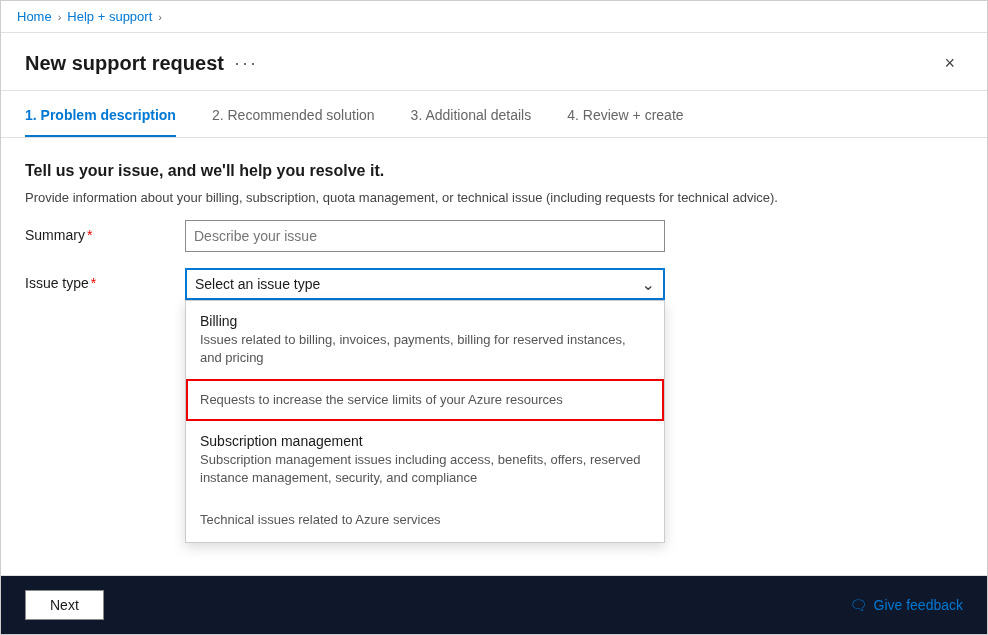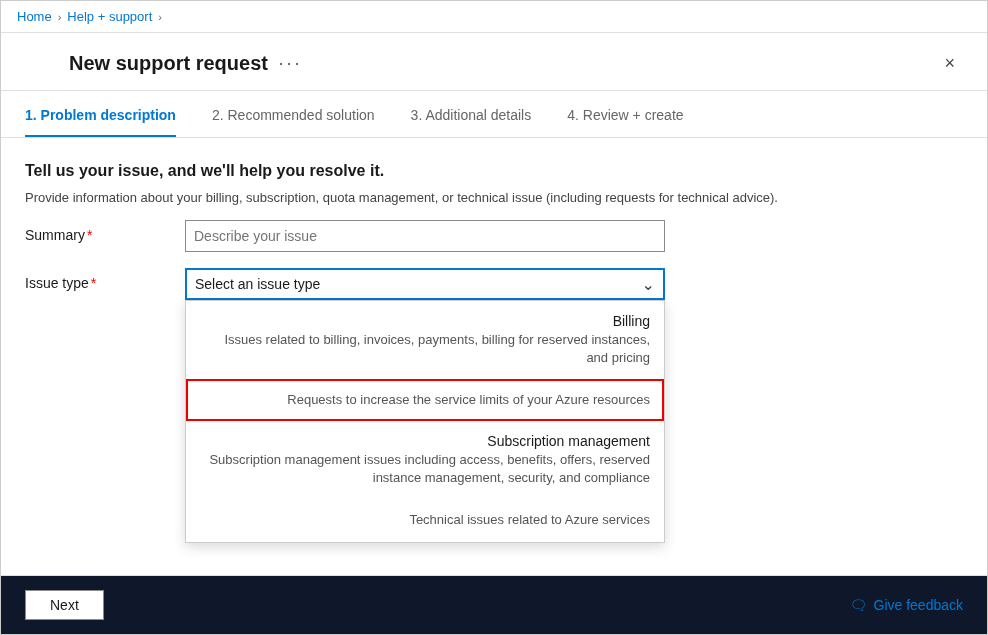--- a/index.html
+++ b/index.html
@@ -55,21 +55,20 @@
       display: flex;
       align-items: center;
       justify-content: space-between;
       padding: 16px 24px 12px;
       border-bottom: 1px solid #e0e0e0;
     }
     .panel-title-area {
       display: flex;
       align-items: center;
       gap: 10px;
-      margin-left: 44px;
     }
     .panel-title {
       font-size: 20px;
       font-weight: 600;
       color: #1a1a1a;
     }
     .panel-ellipsis {
       font-size: 18px;
       color: #555;
       cursor: pointer;
@@ -200,21 +199,20 @@
       right: 0;
       background: #fff;
       border: 1px solid #ccc;
       box-shadow: 0 4px 12px rgba(0,0,0,0.15);
       z-index: 100;
     }
     .dropdown-item {
       padding: 10px 12px;
       cursor: pointer;
       border: 2px solid transparent;
-      text-align: right;
     }
     .dropdown-item.highlighted {
       border: 2px solid #e00;
       background: #fff;
     }
     .dropdown-item-title {
       font-size: 14px;
       font-weight: 400;
       color: #1a1a1a;
       margin-bottom: 2px;

